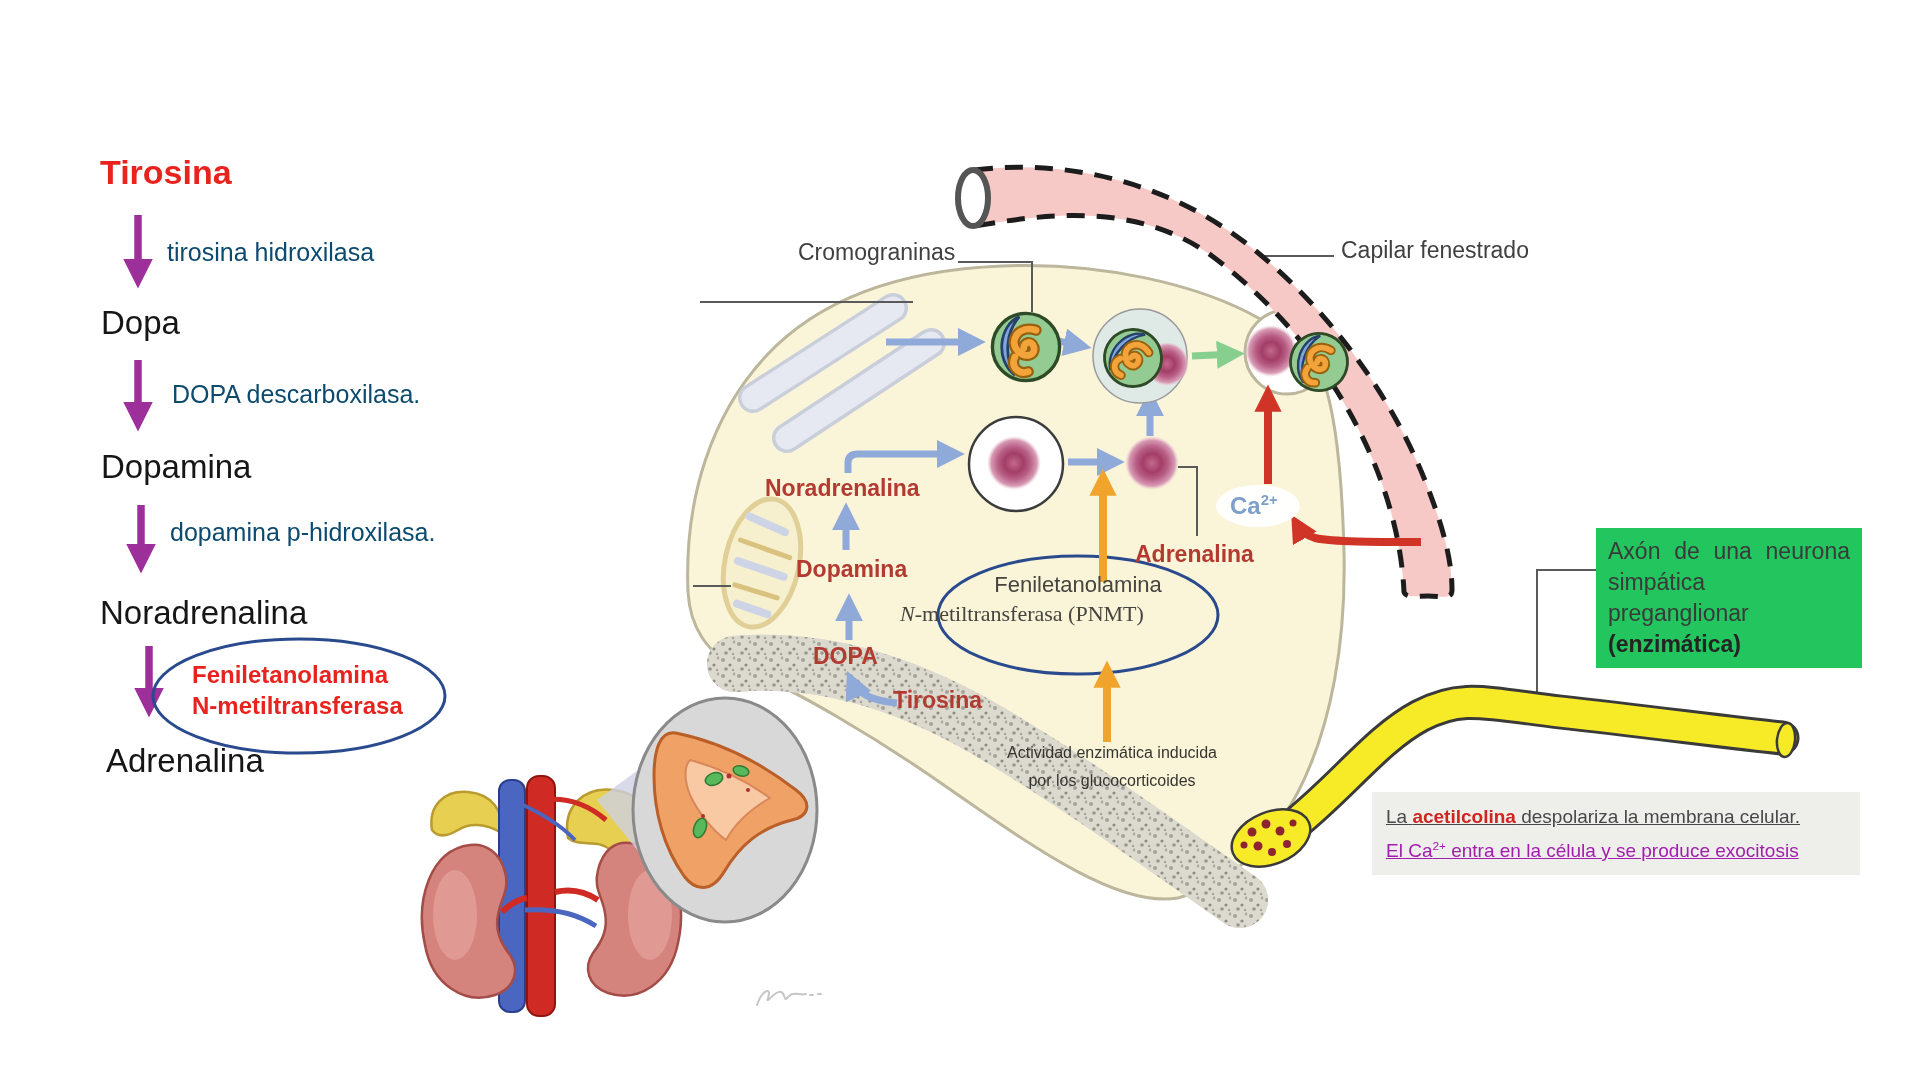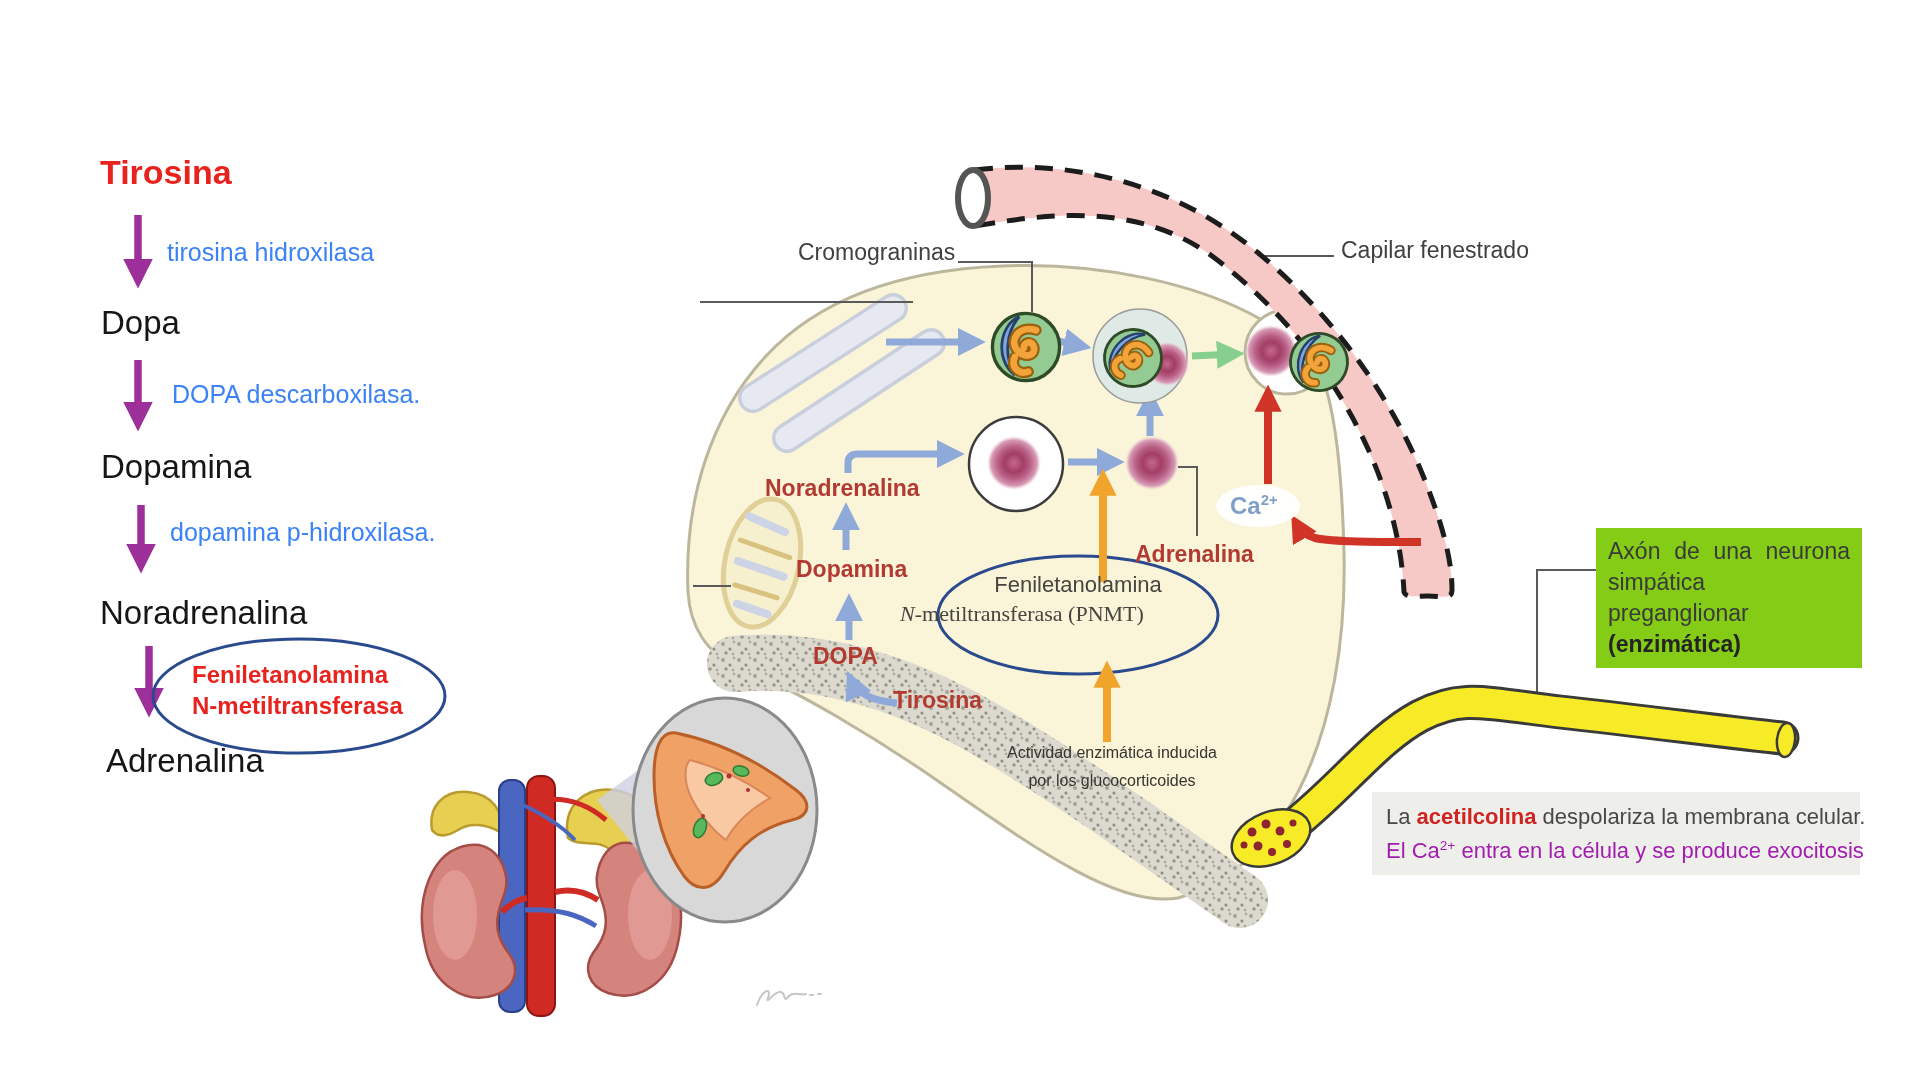--- a/index.html
+++ b/index.html
@@ -2,36 +2,36 @@
 <html><head>
 <meta charset="utf-8">
 <style>
   html,body{margin:0;padding:0;background:#fff;}
   #stage{position:relative;width:1920px;height:1080px;background:#ffffff;overflow:hidden;
          font-family:"Liberation Sans", sans-serif;}
   #shapes{position:absolute;left:0;top:0;width:1920px;height:1080px;}
   .lbl{position:absolute;white-space:nowrap;z-index:5;}
   .metabolite{font-size:33px;color:#161616;}
   .metabolite-red{font-size:34px;font-weight:bold;color:#e8231e;}
-  .enzyme{font-size:25px;color:#3b82f6;}
+  .enzyme{font-size:25px;color:#0c4a6e;}
   .pnmt-red{font-size:24px;font-weight:bold;color:#e8231e;}
   .cell-red{font-size:23px;font-weight:bold;color:#b23a30;}
   .diagram-label{font-size:23px;color:#404040;}
   .ellipse-text{font-size:22px;color:#45443f;text-align:center;width:284px;}
   .actividad{font-size:16px;color:#35342f;text-align:center;width:240px;}
   .ca-label{font-size:24px;font-weight:bold;color:#7d9fc9;}
   .sup{font-size:0.62em;vertical-align:super;}
   .ital{font-style:italic;}
-  .axon-box{position:absolute;left:1596px;top:528px;width:266px;background:#84cc16;
+  .axon-box{position:absolute;left:1596px;top:528px;width:266px;background:#22c55e;
             padding:8px 12px;box-sizing:border-box;z-index:5;}
   .axon-line{font-size:23px;color:#3a3a3a;line-height:31px;text-align:justify;text-align-last:justify;}
   .axon-line3{font-size:23px;font-weight:bold;color:#242424;line-height:31px;}
   .note-box{position:absolute;left:1372px;top:792px;width:488px;background:#eeeeea;
             padding:10px 14px;box-sizing:border-box;z-index:5;}
-  .note-line{font-size:22px;line-height:29px;color:#48484a;white-space:nowrap;}
+  .note-line{font-size:19px;line-height:29px;color:#48484a;white-space:nowrap;text-decoration:underline;}
   .note-red-bold{color:#cf2420;font-weight:bold;}
   .note-salmon{color:#a21caf;}
 </style>
 </head>
 <body>
 
 <div id="stage">
 
 <svg id="shapes" viewBox="0 0 1920 1080" xmlns="http://www.w3.org/2000/svg">
   <defs>

